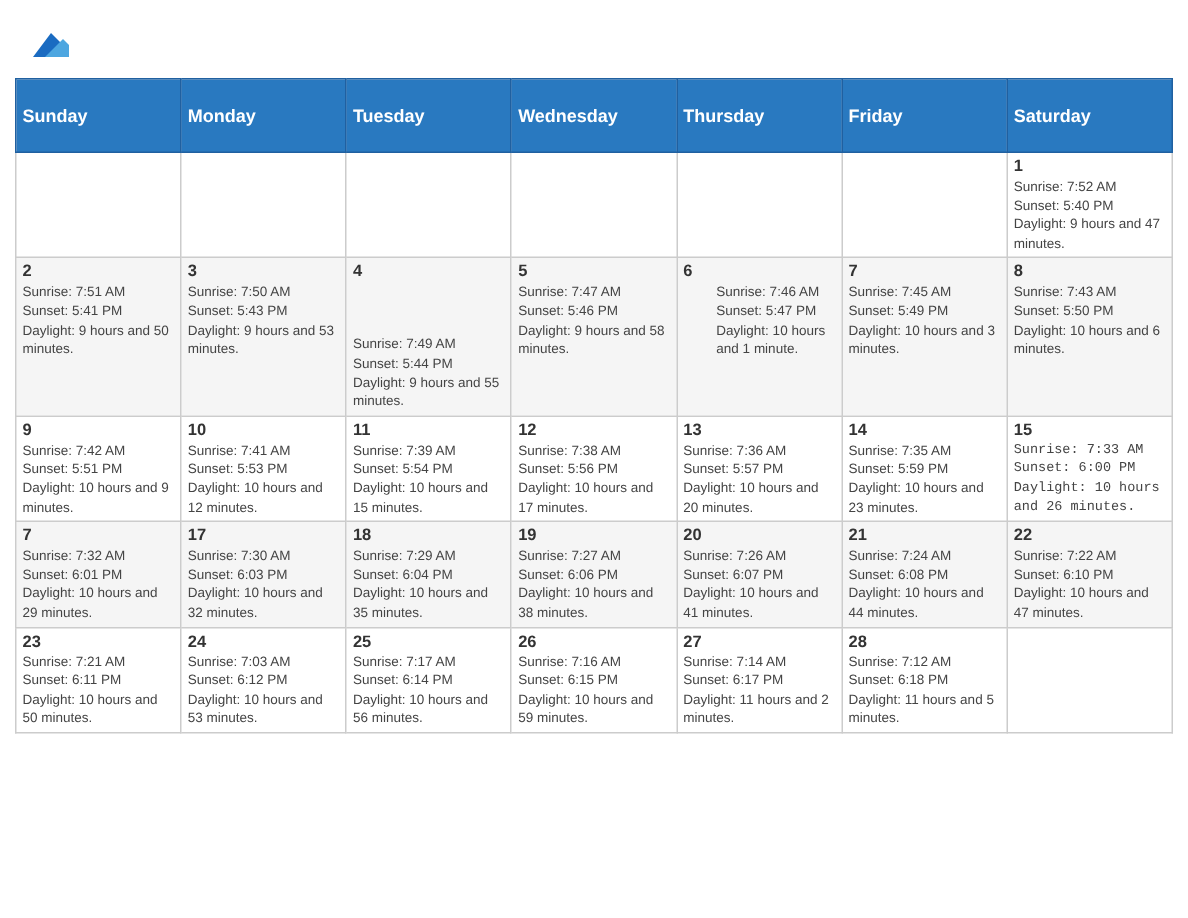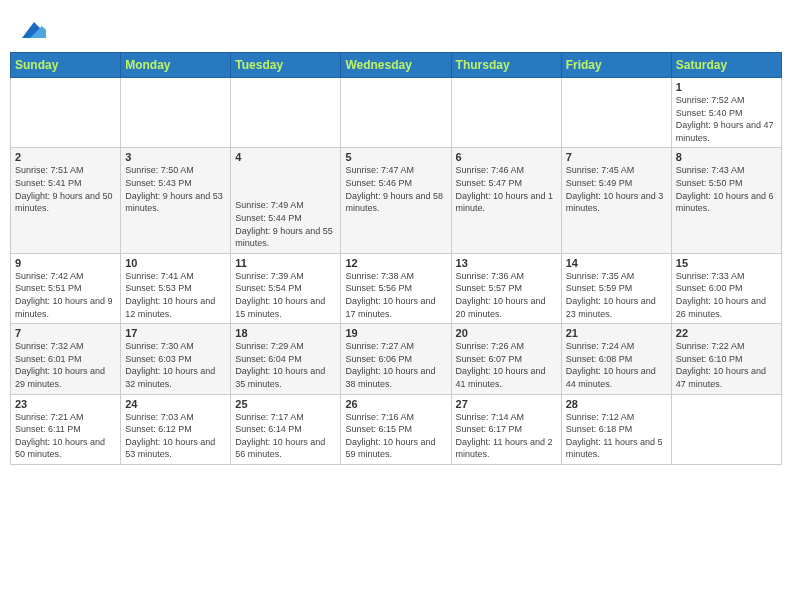--- a/index.html
+++ b/index.html
@@ -55,24 +55,24 @@
       color: #555;
       margin-top: 2px;
     }
     .calendar {
       width: 100%;
       border-collapse: collapse;
       border: 1px solid #ccc;
     }
     .calendar th {
       background: #2979c0;
-      color: #bef264;
+      color: #ffffff;
       font-size: 12px;
       font-weight: bold;
-      padding: 5px 4px;
+      padding: 17px 4px;
       text-align: left;
       border: 1px solid #2060a0;
     }
     .calendar td {
       border: 1px solid #ccc;
       vertical-align: top;
       padding: 3px 4px;
       font-size: 9.5px;
       color: #333;
       width: 110px;
@@ -165,21 +165,21 @@
 Daylight: 9 hours and 55 minutes.</div>
         </td>
         <td>
           <span class="day-num">5</span>
           <div class="day-info" style="white-space: pre-line;">Sunrise: 7:47 AM
 Sunset: 5:46 PM
 Daylight: 9 hours and 58 minutes.</div>
         </td>
         <td>
           <span class="day-num">6</span>
-          <div class="day-info" style="white-space: pre-line;">Sunrise: 7:46 AM
+          <div class="day-info" style="white-space: pre-line; margin-left: 22px;">Sunrise: 7:46 AM
 Sunset: 5:47 PM
 Daylight: 10 hours and 1 minute.</div>
         </td>
         <td>
           <span class="day-num">7</span>
           <div class="day-info" style="white-space: pre-line;">Sunrise: 7:45 AM
 Sunset: 5:49 PM
 Daylight: 10 hours and 3 minutes.</div>
         </td>
         <td>
@@ -221,21 +221,21 @@
 Daylight: 10 hours and 20 minutes.</div>
         </td>
         <td>
           <span class="day-num">14</span>
           <div class="day-info" style="white-space: pre-line;">Sunrise: 7:35 AM
 Sunset: 5:59 PM
 Daylight: 10 hours and 23 minutes.</div>
         </td>
         <td>
           <span class="day-num">15</span>
-          <div class="day-info" style="white-space: pre-line;">Sunrise: 7:33 AM
+          <div class="day-info" style="white-space: pre-line; font-family: Liberation Mono, monospace;">Sunrise: 7:33 AM
 Sunset: 6:00 PM
 Daylight: 10 hours and 26 minutes.</div>
         </td>
       </tr>
       <tr>
         <td>
           <span class="day-num">7</span>
           <div class="day-info" style="white-space: pre-line;">Sunrise: 7:32 AM
 Sunset: 6:01 PM
 Daylight: 10 hours and 29 minutes.</div>

